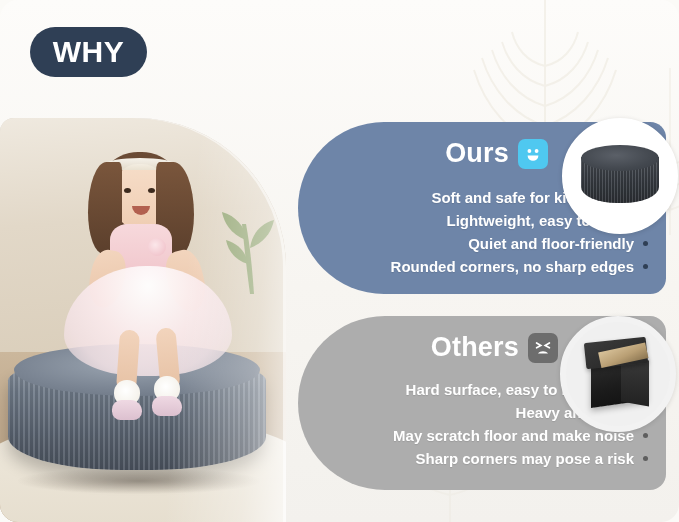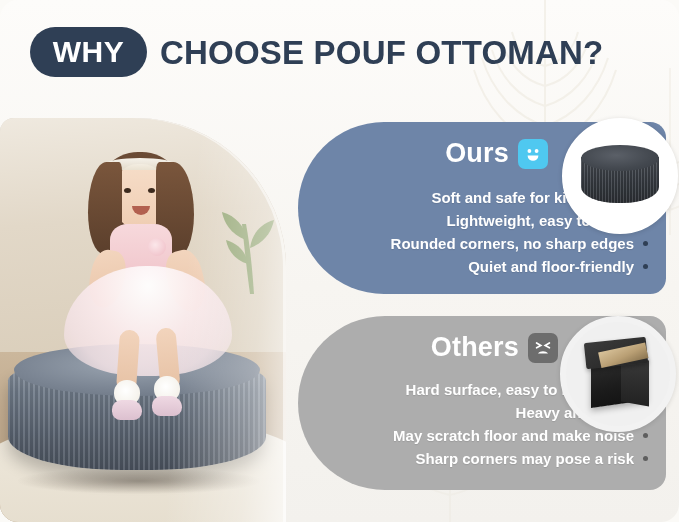--- a/index.html
+++ b/index.html
@@ -243,21 +243,20 @@
         <path d="M150 165 C 190 156 220 126 232 92"></path>
         <path d="M150 140 C 186 132 210 108 220 80"></path>
       </g>
     </svg>
   </div>
 
   <div class="header">
     <div class="why-badge">
       <span>WHY</span>
     </div>
-    <div class="headline">CHOOSE POUF OTTOMAN?</div>
   </div>
 
   <div class="photo">
     <div class="photo-inner">
       <div class="room-wall"></div>
       <div class="room-floor"></div>
       <div class="rug"></div>
 
       <div class="plant">
         <svg width="56" height="92" viewBox="0 0 56 92">
@@ -319,25 +318,25 @@
     <div class="bullets">
       <div class="b-row">
         <span class="b-text">Soft and safe for kids &amp; pets</span>
         <span class="b-dot"></span>
       </div>
       <div class="b-row">
         <span class="b-text">Lightweight, easy to move</span>
         <span class="b-dot"></span>
       </div>
       <div class="b-row">
+        <span class="b-text">Quiet and floor-friendly</span>
+        <span class="b-dot"></span>
+      </div>
+      <div class="b-row">
         <span class="b-text">Rounded corners, no sharp edges</span>
-        <span class="b-dot"></span>
-      </div>
-      <div class="b-row">
-        <span class="b-text">Quiet and floor-friendly</span>
         <span class="b-dot"></span>
       </div>
     </div>
   </div>
 
   <div class="prod-circle prod-ours">
     <div class="prod-inner">
       <div class="p-round">
         <div class="side"></div>
         <div class="cordp"></div>

